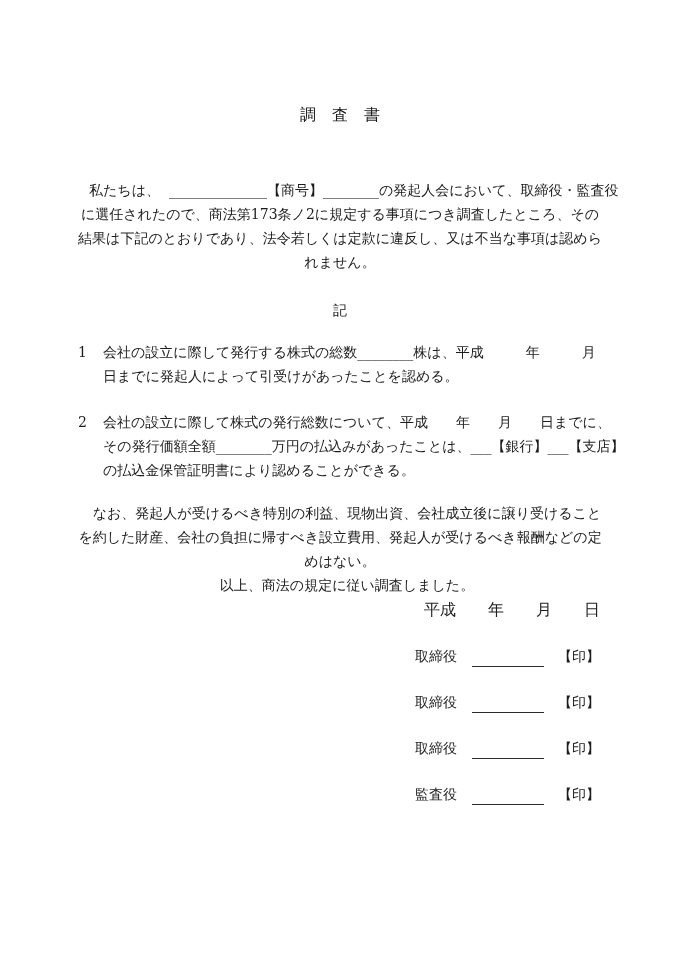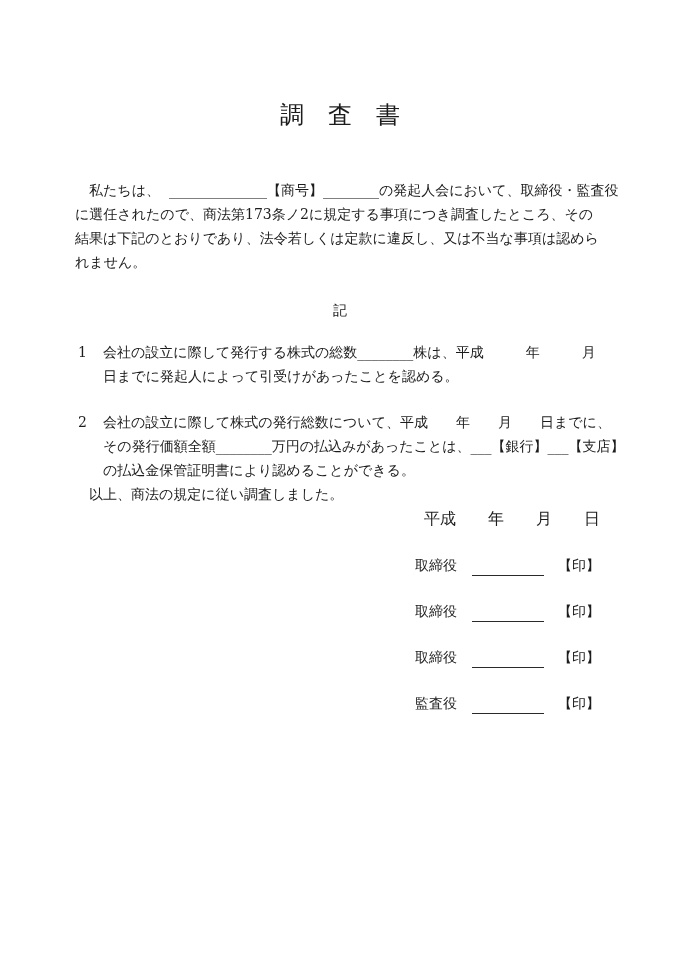--- a/index.html
+++ b/index.html
@@ -11,29 +11,30 @@
     box-sizing: border-box;
     padding: 0 75px;
     overflow: hidden;
     font-family: "DejaVu Serif", "Liberation Serif", serif;
     color: #1c1c1c;
   }
   h1, p, div { margin: 0; padding: 0; }
 
   .doc-title {
     margin-top: 98px;
-    font-size: 24px;
+    font-size: 16px;
     line-height: 34px;
     font-weight: 400;
     text-align: center;
   }
   .para {
     font-size: 14px;
     line-height: 24px;
     white-space: pre;
+    text-align: center;
   }
   .intro   { margin-top: 46px; }
   .ki {
     margin-top: 24px;
     font-size: 14px;
     line-height: 24px;
     text-align: center;
   }
   .item {
     display: flex;
@@ -115,20 +116,23 @@
 日までに発起人によって引受けがあったことを認める。</div>
   </div>
 
   <div class="item item2">
     <div class="item-no">2</div>
     <div class="item-text">会社の設立に際して株式の発行総数について、平成　　年　　月　　日までに、
 その発行価額全額________万円の払込みがあったことは、___【銀行】___【支店】
 の払込金保管証明書により認めることができる。</div>
   </div>
 
+  <p class="para note">　なお、発起人が受けるべき特別の利益、現物出資、会社成立後に譲り受けること
+を約した財産、会社の負担に帰すべき設立費用、発起人が受けるべき報酬などの定
+めはない。</p>
 
   <p class="para closing">　以上、商法の規定に従い調査しました。</p>
 
   <div class="date-line">平成　　年　　月　　日</div>
 
 
   <div class="sig-row sig-first">
     <span class="sig-role">取締役</span>
     <span class="sig-line"></span>
     <span class="sig-seal">【印】</span>

